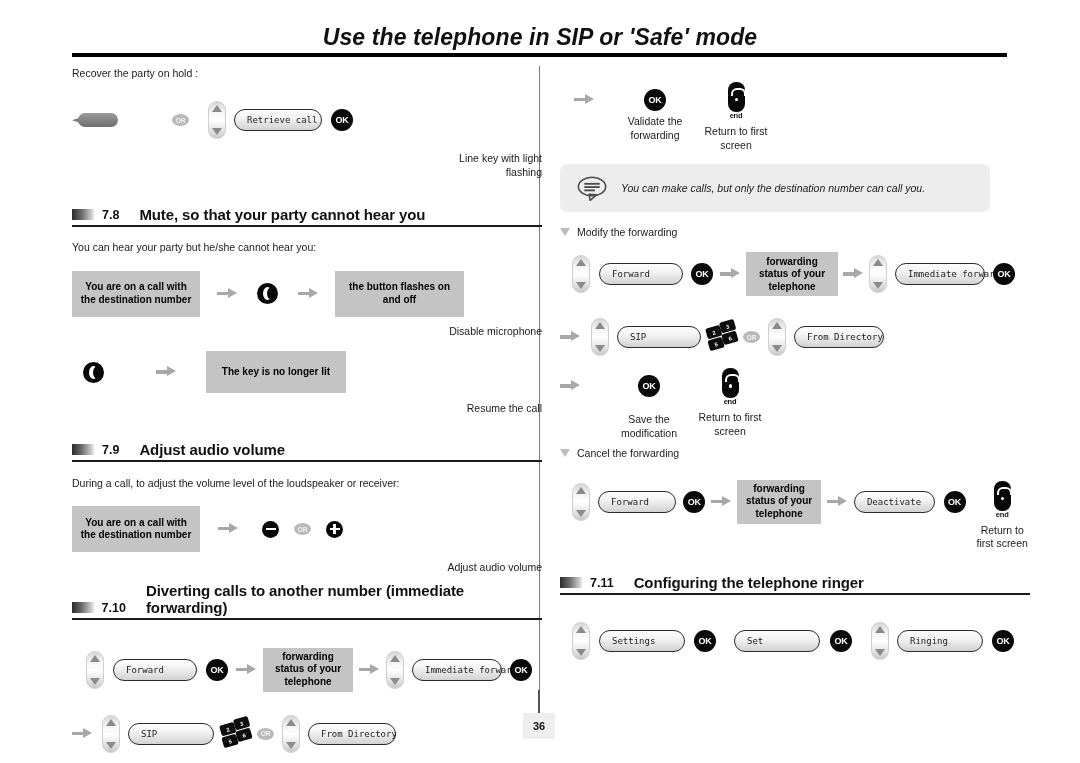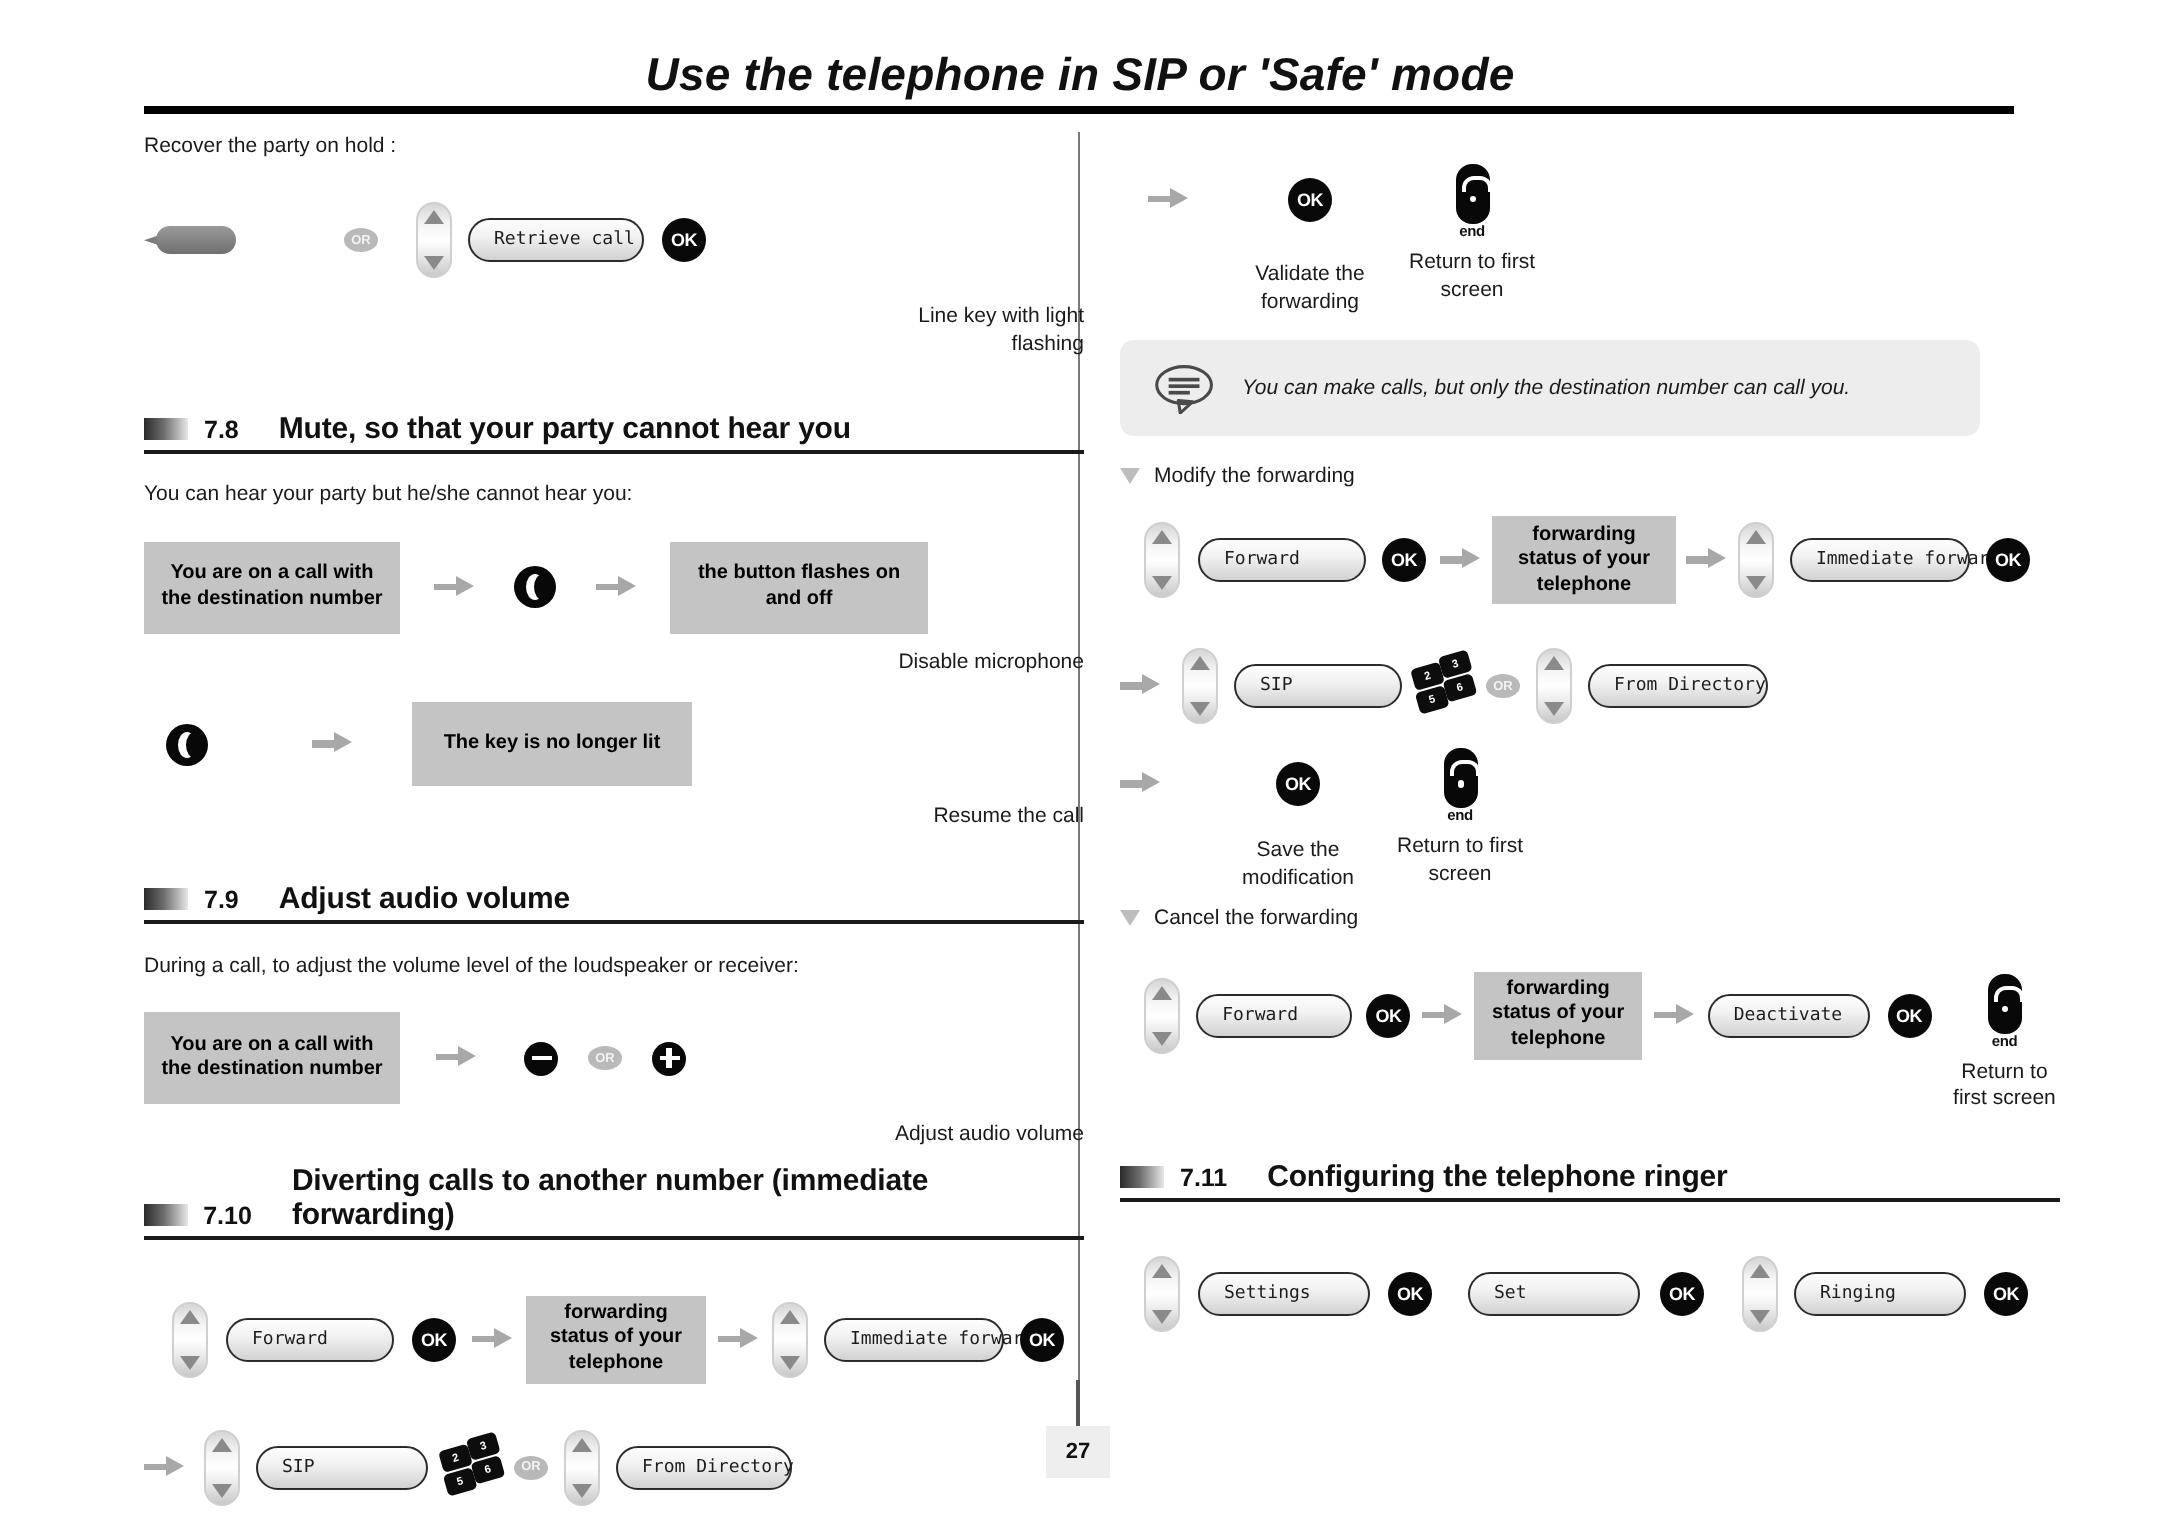--- a/index.html
+++ b/index.html
@@ -345,21 +345,21 @@
 
   </div>
 
   <div class="col-right">
 
     <div class="flow" style="margin-top:16px;margin-left:14px;align-items:flex-start;">
       <div class="arrow" style="margin-top:11px"></div>
       <div style="width:22px"></div>
       <div style="display:flex;flex-direction:column;align-items:center;width:74px;">
         <div class="okbtn" style="margin-top:7px">OK</div>
-        <div class="cap" style="margin-top:20px;">
+        <div class="cap" style="margin-top:4px;">
           <div>Validate the</div>
           <div>forwarding</div>
         </div>
       </div>
       <div style="width:4px"></div>
       <div style="display:flex;flex-direction:column;align-items:center;width:80px;">
         <div class="endkey">
           <div class="body">
               <div class="hs"></div>
               <div class="dot"></div>
@@ -538,15 +538,15 @@
         </div>
       <div style="width:8px"></div>
       <div class="softkey" style="width:86px">Ringing</div>
       <div style="width:9px"></div>
       <div class="okbtn">OK</div>
     </div>
 
   </div>
 
   <div class="stem"></div>
-  <div class="pagenum">27</div>
+  <div class="pagenum">36</div>
 
 </div>
 
 </body></html>

